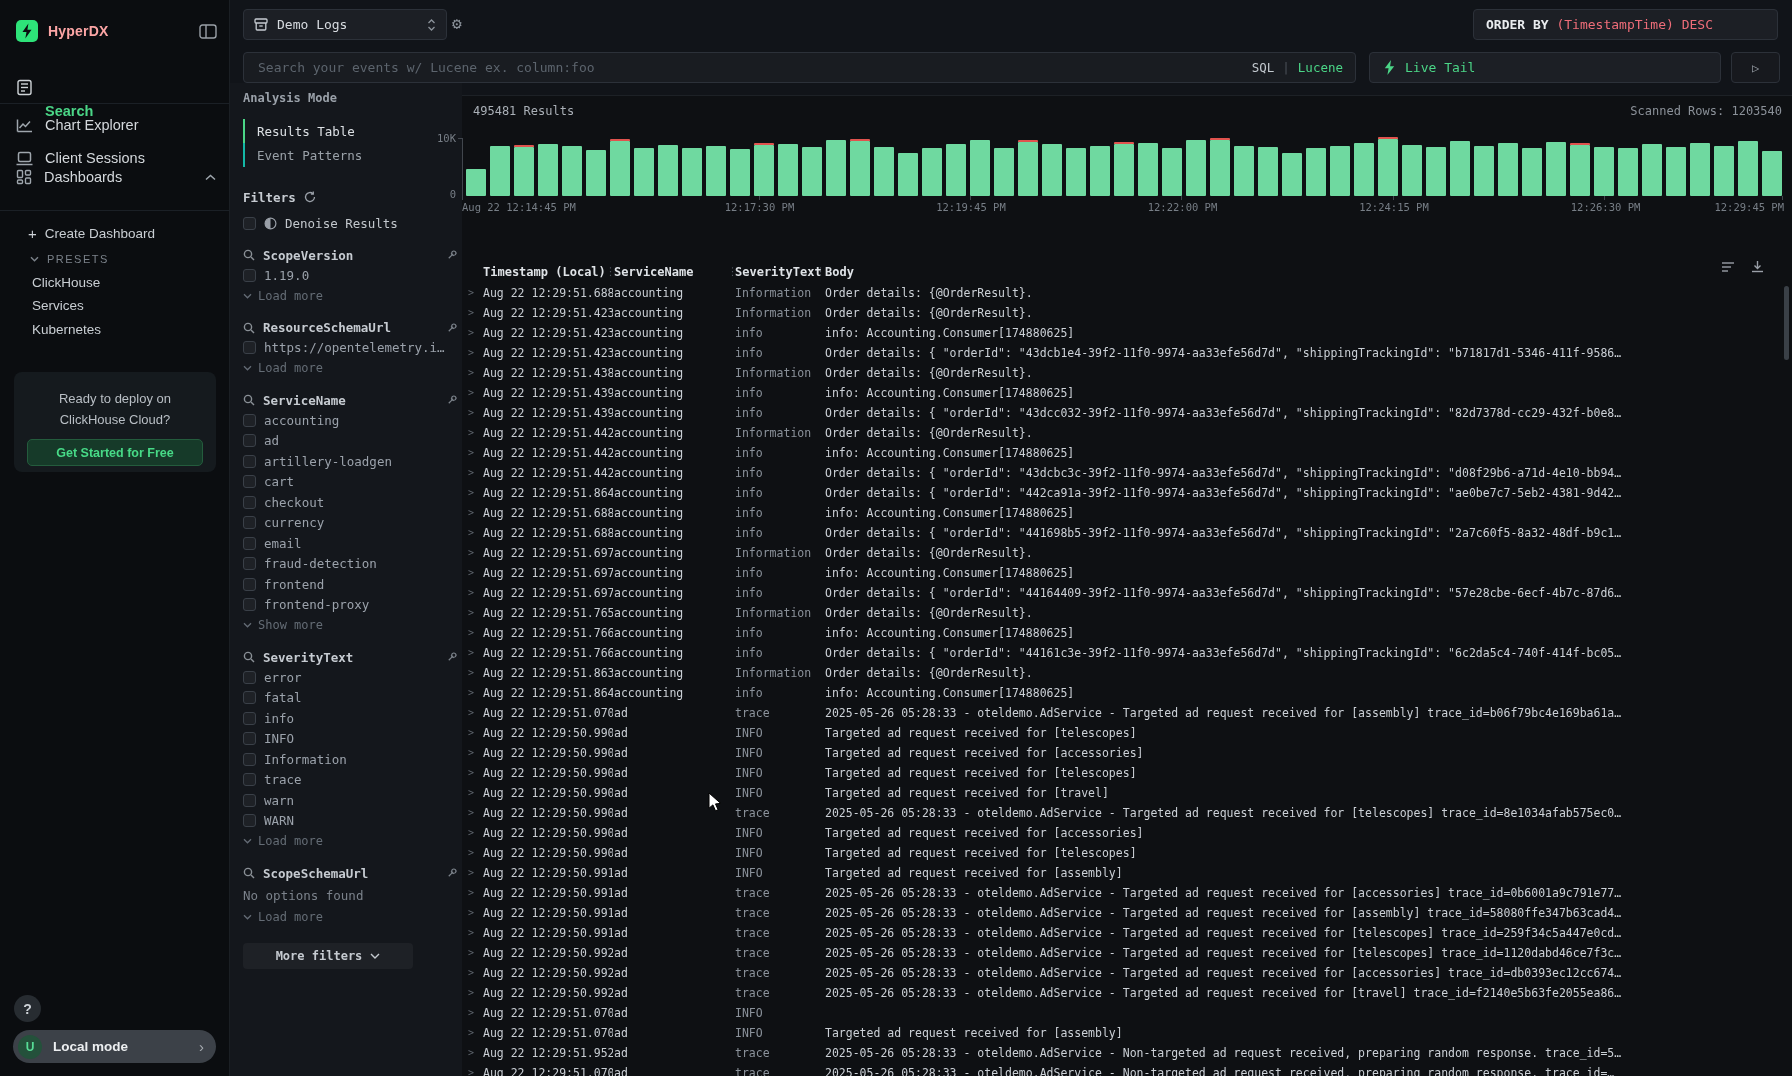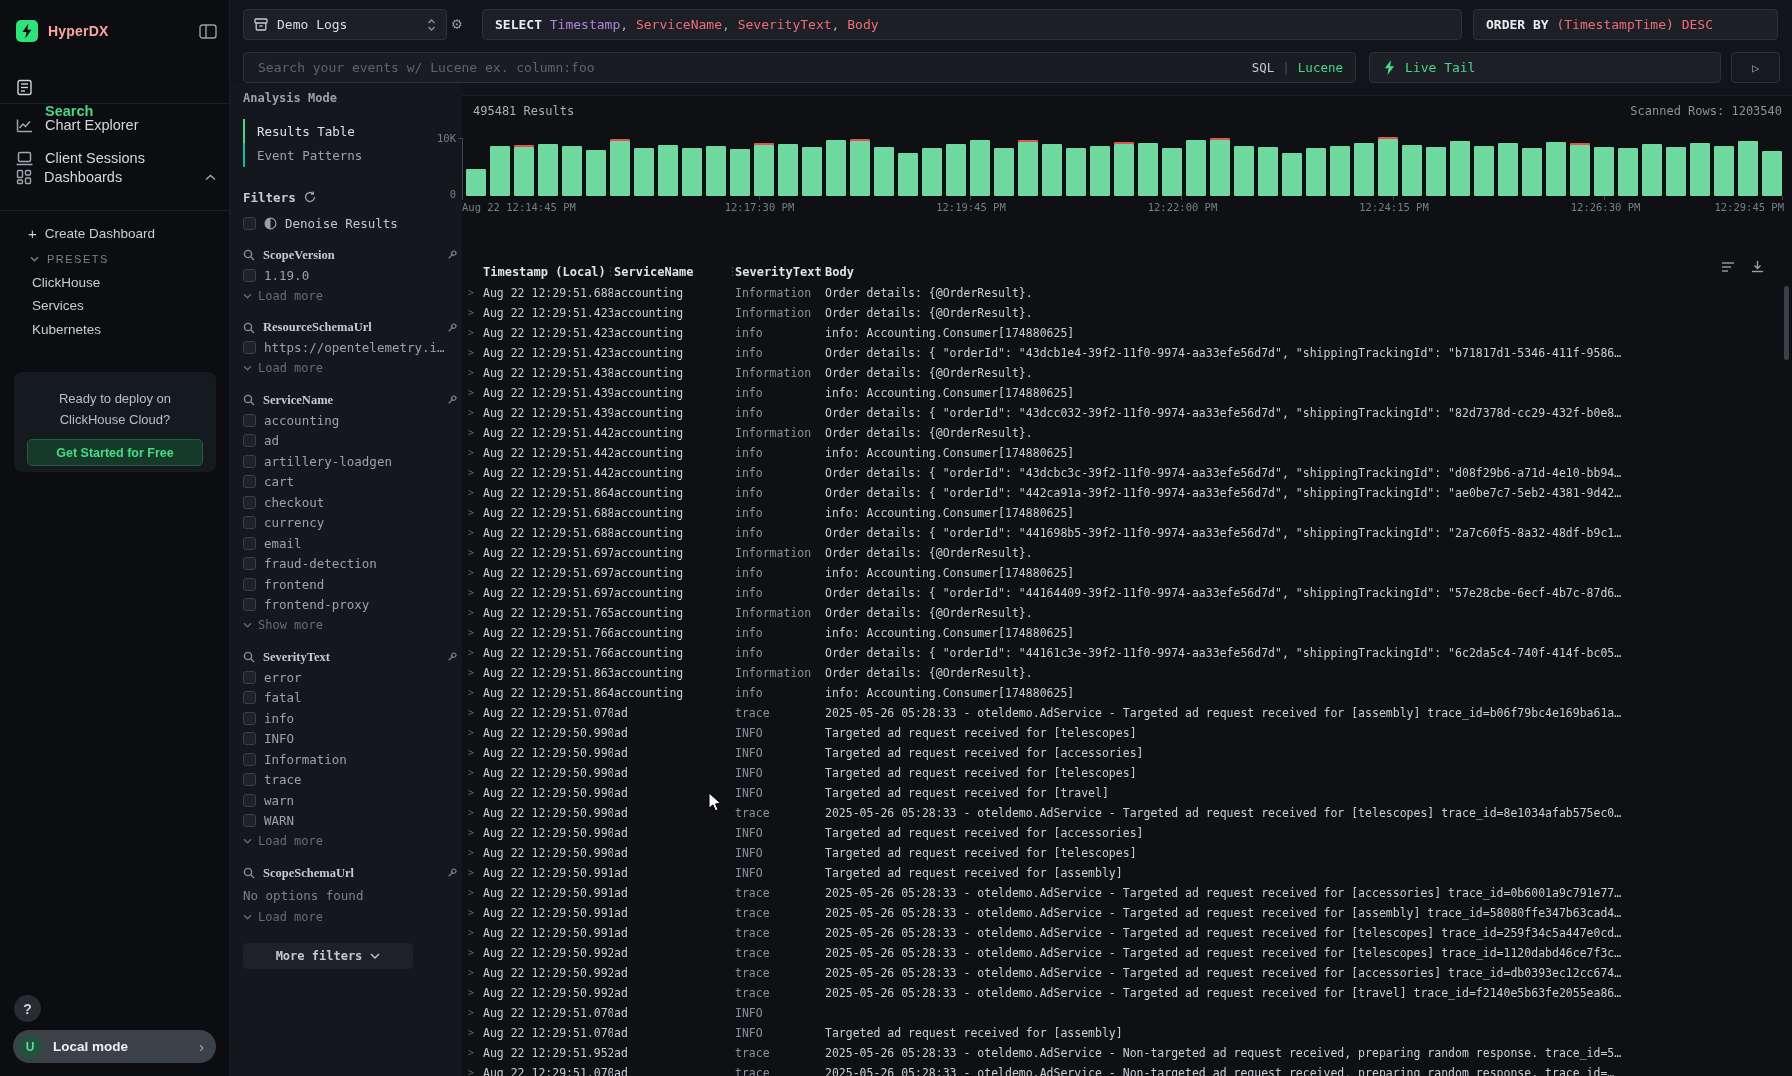--- a/index.html
+++ b/index.html
@@ -58,21 +58,21 @@
   .an-title{position:absolute;left:13px;top:8px;font-size:12px;font-weight:bold;color:#9aa1a9;}
   .modes{position:absolute;left:13px;top:36px;border-left:2px solid #14b8a6;}
   .mode{height:24px;display:flex;align-items:center;padding-left:12px;font-size:12.5px;color:#9aa1a8;}
   .mode.active{color:#dce0e4;border-left:2px solid var(--accent-green);margin-left:-2px;}
   #filters-flow{position:absolute;left:13px;top:104px;width:215px;}
   .filters-title{height:20px;display:flex;align-items:center;gap:8px;color:#c6cbd1;font-size:12.5px;font-weight:bold;}
   .denoise-row{margin-top:6px;height:20px;display:flex;align-items:center;gap:8px;color:#c3c8cd;font-size:12.5px;}
   .cbx{width:13px;height:13px;background:#1e2126;border:1px solid #3a4048;border-radius:3px;flex:none;}
   .fgroup{margin-top:12px;}
   .fgroup-header{height:20px;display:flex;align-items:center;gap:8px;color:#c6cbd1;font-size:12.5px;font-weight:bold;}
-  .fgroup-header .gname{flex:1;white-space:nowrap;overflow:hidden;font-family:Liberation Serif, serif;}
+  .fgroup-header .gname{flex:1;white-space:nowrap;overflow:hidden;}
   .fopt{height:20.5px;display:flex;align-items:center;gap:8px;color:#9ba2ab;font-size:12.5px;}
   .fopt .flabel{white-space:nowrap;overflow:hidden;}
   .fempty{height:24px;display:flex;align-items:center;color:#7b828b;font-size:12.5px;}
   .fmore{height:20px;display:flex;align-items:center;gap:6px;color:#646c75;font-size:12px;}
   .more-filters{position:absolute;left:13px;top:860px;width:170px;height:26px;border-radius:4px;background:#1e2126;color:#c5cad0;font-size:12px;font-weight:bold;display:flex;align-items:center;justify-content:center;gap:8px;}
 
   
   #results{position:absolute;left:462px;top:96px;right:0;bottom:0;background:#0e1013;}
   .res-count{position:absolute;left:11px;top:8px;font-size:12px;color:#aab0b7;}
   .res-scanned{position:absolute;right:10px;top:8px;font-size:12px;color:#8b9199;}
@@ -228,23 +228,20 @@
       <span class="src-lbl">Demo Logs</span>
       <span class="icon">
         <svg width="9" height="14" viewBox="0 0 9 14" fill="none" stroke="#8b929a" stroke-width="1.3">
             <path d="M1.5 5 4.5 2 7.5 5"></path>
             <path d="M1.5 9 4.5 12 7.5 9"></path>
           </svg>
       </span>
     </div>
     <span class="gear">⚙</span>
 
-    <div class="tb-box code-box">
-        <span><span class="tok-kw">SELECT </span><span class="tok-ts">Timestamp</span><span class="tok-pun">, </span><span class="tok-fld">ServiceName</span><span class="tok-pun">, </span><span class="tok-fld">SeverityText</span><span class="tok-pun">, </span><span class="tok-fld">Body</span></span>
-      </div>
     <div class="tb-box order-box">
         <span><span class="tok-kw">ORDER BY </span><span class="tok-fld">(TimestampTime)</span><span class="tok-pun"> </span><span class="tok-fld">DESC</span></span>
       </div>
 
     <div class="tb-box search-box">
       <input value="" placeholder="Search your events w/ Lucene ex. column:foo" style="">
       <span class="lang-toggle">
         <span class="lang-sql">SQL</span>
         <span class="lang-div">|</span>
         <span class="lang-lucene">Lucene</span>

